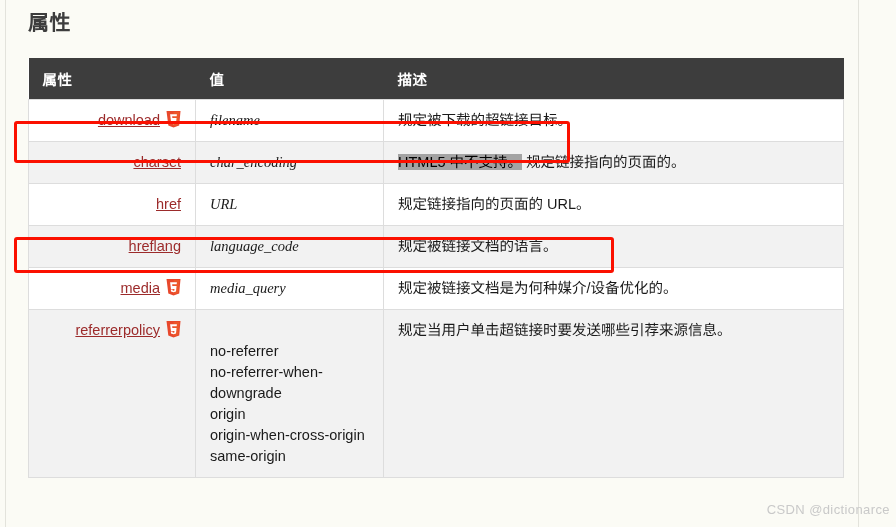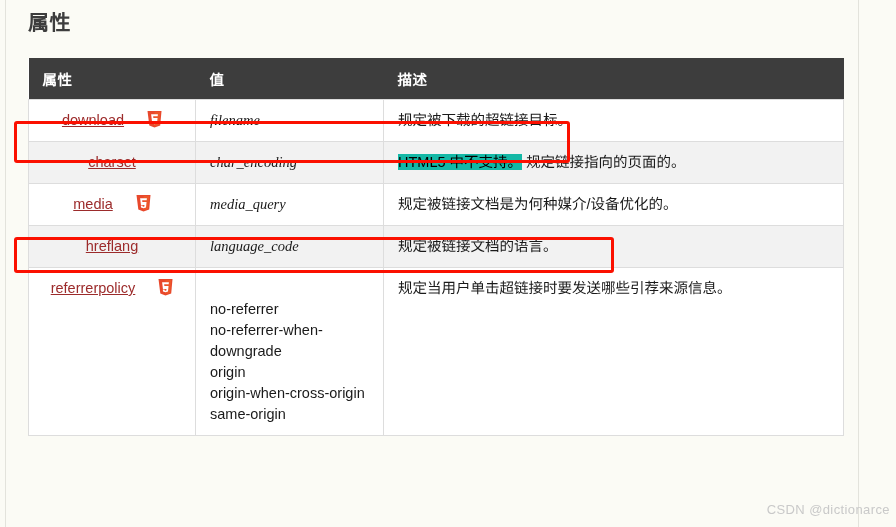--- a/index.html
+++ b/index.html
@@ -86,22 +86,22 @@
     vertical-align: top;
     line-height: 21px;
     color: #1a1a1a;
   }
   .attr-table tbody tr:nth-child(odd) td  { background: #ffffff; }
   .attr-table tbody tr:nth-child(even) td { background: #f2f2f2; }
 
   .attr-cell {
     display: flex;
     align-items: flex-start;
-    justify-content: center;
-    gap: 23px;
+    justify-content: flex-end;
+    gap: 6px;
   }
   .attr-link {
     color: #9c2b2b;
     text-decoration: underline;
     cursor: pointer;
   }
 
   
   .h5-badge {
     flex: 0 0 auto;
@@ -118,21 +118,21 @@
     font-family: Liberation Serif, serif;
   }
   .val-plain {
     font-style: normal;
     color: #1a1a1a;
     margin-left: 8px;
   }
   .val-plain span { display: block; }
 
   .hl {
-    background: #14b8a6;
+    background: #a3a3a3;
     color: #000000;
   }
 
   
   .annot {
     position: absolute;
     border: 3px solid #fb1000;
     border-radius: 3px;
     pointer-events: none;
     box-sizing: border-box;
@@ -195,45 +195,54 @@
             <span class="attr-cell">
               <a class="attr-link">charset</a>
             </span>
           </td>
           <td><span class="val-italic">char_encoding</span></td>
           <td><span class="hl">HTML5 中不支持。</span> <span>规定链接指向的页面的。</span></td>
         </tr>
         <tr>
           <td>
             <span class="attr-cell">
+              <a class="attr-link">href</a>
+            </span>
+          </td>
+          <td><span class="val-italic">URL</span></td>
+          <td><span>规定链接指向的页面的 URL。</span></td>
+        </tr>
+        <tr>
+          <td>
+            <span class="attr-cell">
+              <a class="attr-link">hreflang</a>
+            </span>
+          </td>
+          <td><span class="val-italic">language_code</span></td>
+          <td><span>规定被链接文档的语言。</span></td>
+        </tr>
+        <tr>
+          <td>
+            <span class="attr-cell">
               <a class="attr-link">media</a>
               <span class="h5-badge">
                 <svg viewBox="0 0 30 34" width="15" height="17" xmlns="http://www.w3.org/2000/svg">
                   <path d="M1 0 h28 l-2.6 29.2 L15 33 4.6 29.2 Z" fill="#e8482c"></path>
                   <path d="M15 2.2 h11.6 l-2.2 25.6 L15 30.6 Z" fill="#f06529" opacity=".55"></path>
                   <path d="M8.2 6.4 h13.6 l-.4 4.2 H12.4 l.3 3.2 h8.4 l-1.1 11.1 -5 1.5 -5-1.5 -.35-3.9 h3.5 l.18 1.9 1.67.5 1.7-.5.3-3.1 H9.9 Z" fill="#ffffff"></path>
                 </svg>
               </span>
             </span>
           </td>
           <td><span class="val-italic">media_query</span></td>
           <td><span>规定被链接文档是为何种媒介/设备优化的。</span></td>
         </tr>
         <tr>
           <td>
             <span class="attr-cell">
-              <a class="attr-link">hreflang</a>
-            </span>
-          </td>
-          <td><span class="val-italic">language_code</span></td>
-          <td><span>规定被链接文档的语言。</span></td>
-        </tr>
-        <tr>
-          <td>
-            <span class="attr-cell">
               <a class="attr-link">referrerpolicy</a>
               <span class="h5-badge">
                 <svg viewBox="0 0 30 34" width="15" height="17" xmlns="http://www.w3.org/2000/svg">
                   <path d="M1 0 h28 l-2.6 29.2 L15 33 4.6 29.2 Z" fill="#e8482c"></path>
                   <path d="M15 2.2 h11.6 l-2.2 25.6 L15 30.6 Z" fill="#f06529" opacity=".55"></path>
                   <path d="M8.2 6.4 h13.6 l-.4 4.2 H12.4 l.3 3.2 h8.4 l-1.1 11.1 -5 1.5 -5-1.5 -.35-3.9 h3.5 l.18 1.9 1.67.5 1.7-.5.3-3.1 H9.9 Z" fill="#ffffff"></path>
                 </svg>
               </span>
             </span>
           </td>

